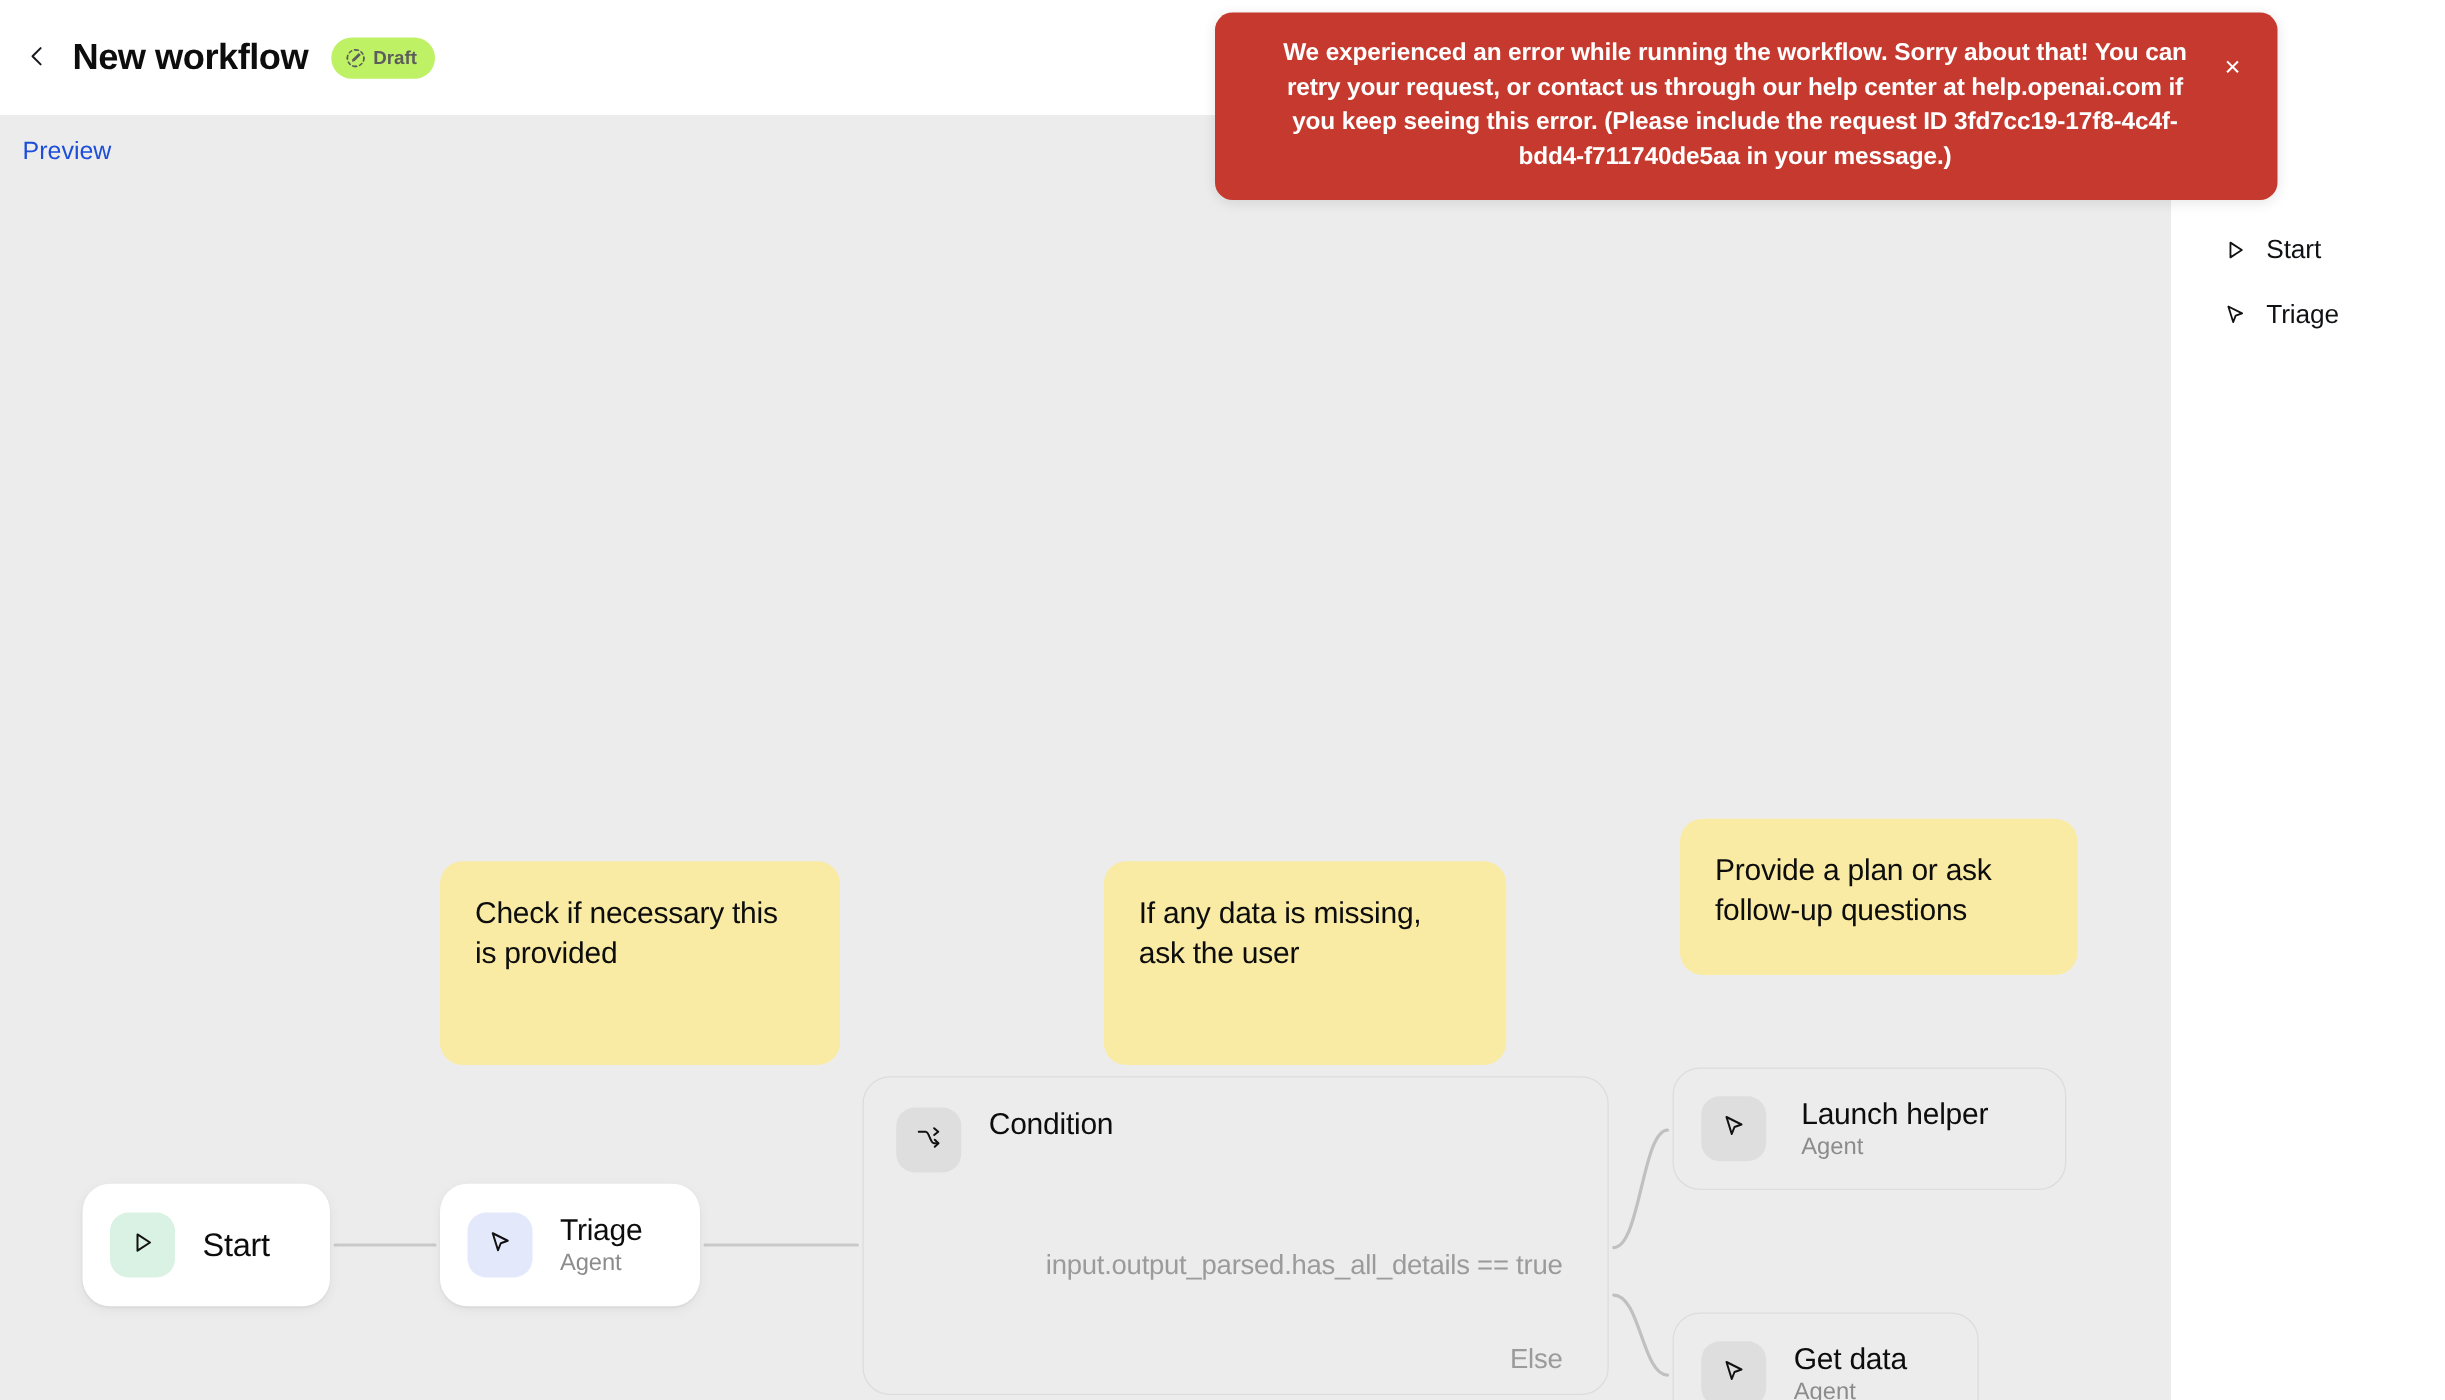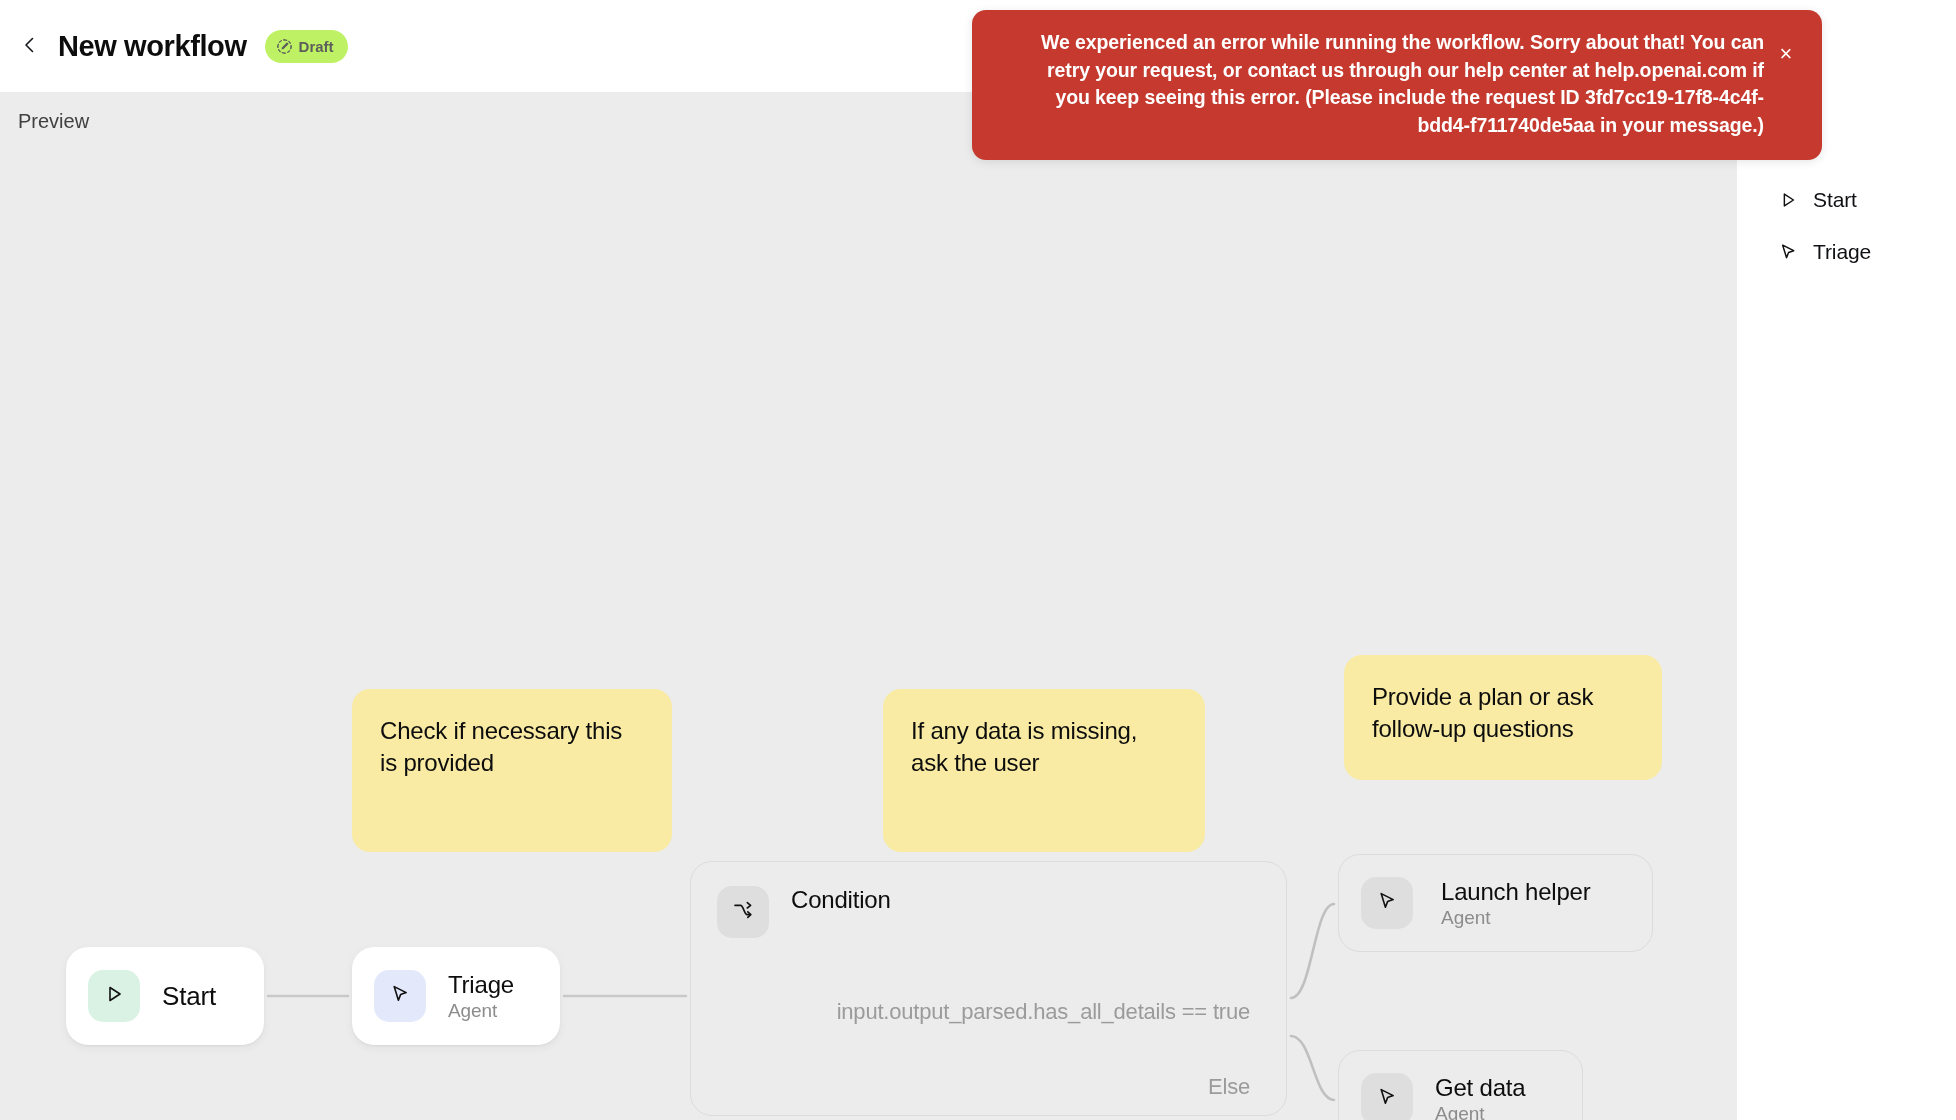--- a/index.html
+++ b/index.html
@@ -78,21 +78,21 @@
     width: 1737px;
     height: 1028px;
     background: #ececec;
     overflow: hidden;
   }
   .preview-label {
     position: absolute;
     left: 18px; top: 18px;
     font-size: 20px;
     font-weight: 500;
-    color: #404040;
+    color: #1d4ed8;
   }
 
   
   .right-panel {
     position: absolute;
     left: 1737px; top: 92px;
     width: 219px;
     height: 1028px;
     background: #ffffff;
     padding-top: 82px;
@@ -123,21 +123,21 @@
     border-radius: 14px;
     padding: 19px 58px 20px 40px;
     z-index: 40;
     box-shadow: 0 2px 10px rgba(0,0,0,0.10);
   }
   .error-text {
     color: #ffffff;
     font-size: 19.5px;
     font-weight: 700;
     line-height: 1.42;
-    text-align: right;
+    text-align: center;
     letter-spacing: -0.1px;
   }
   .error-close {
     position: absolute;
     top: 30px;
     right: 22px;
     width: 28px; height: 28px;
     display: flex;
     align-items: center;
     justify-content: center;

